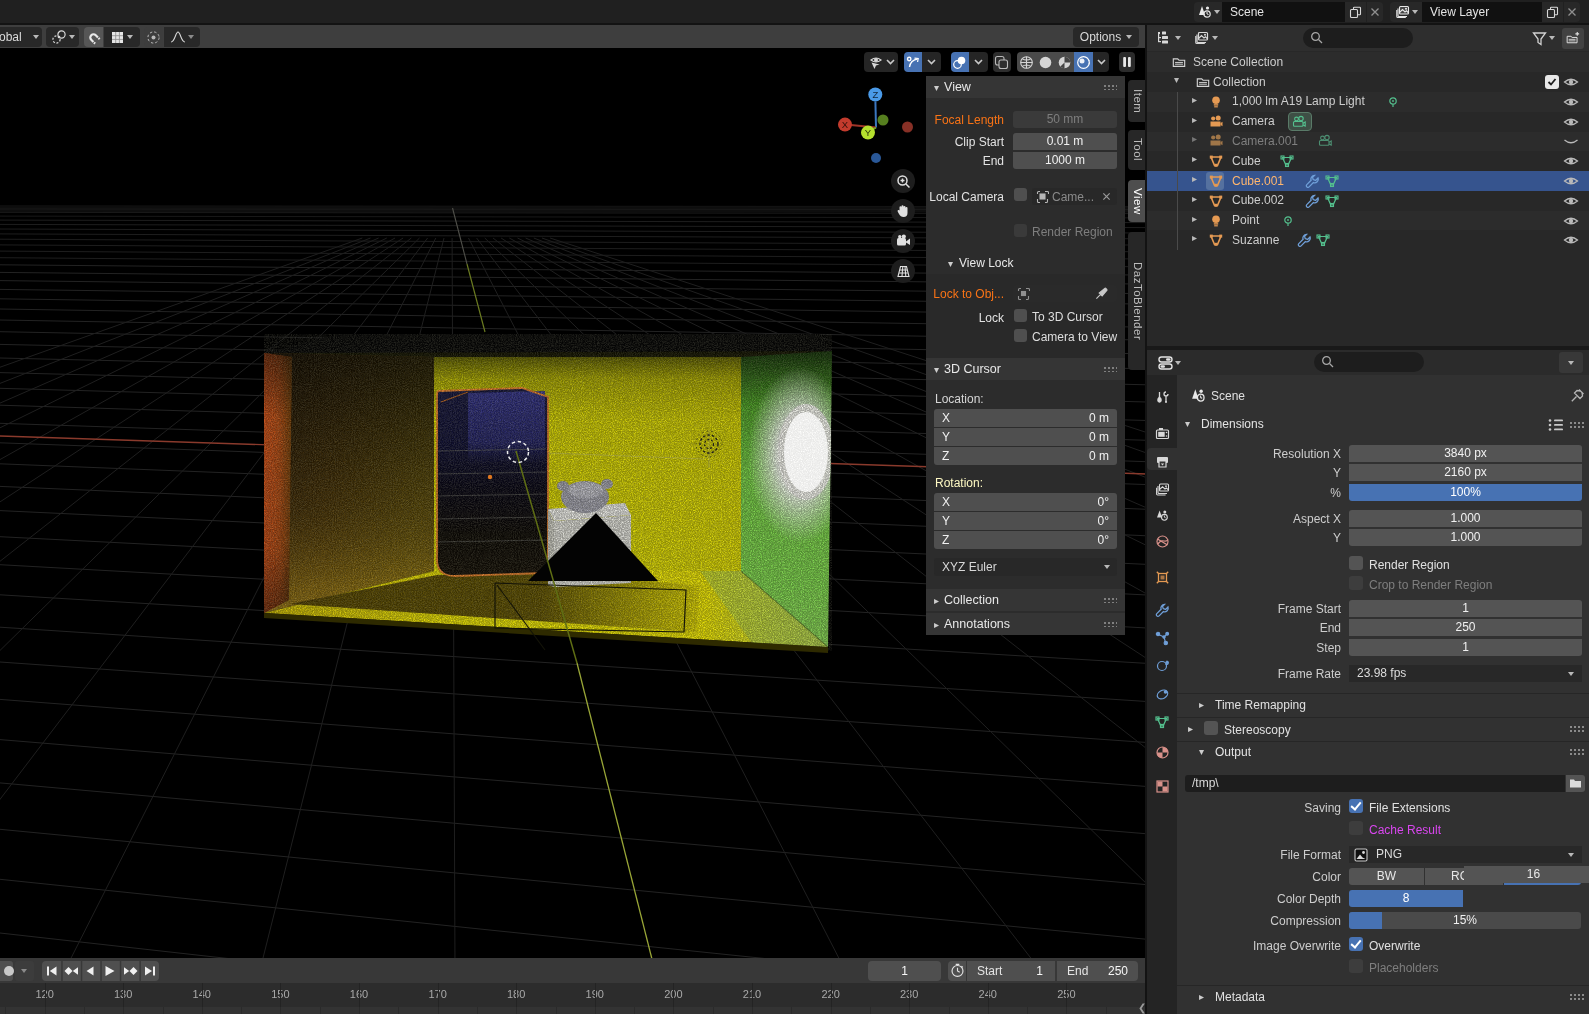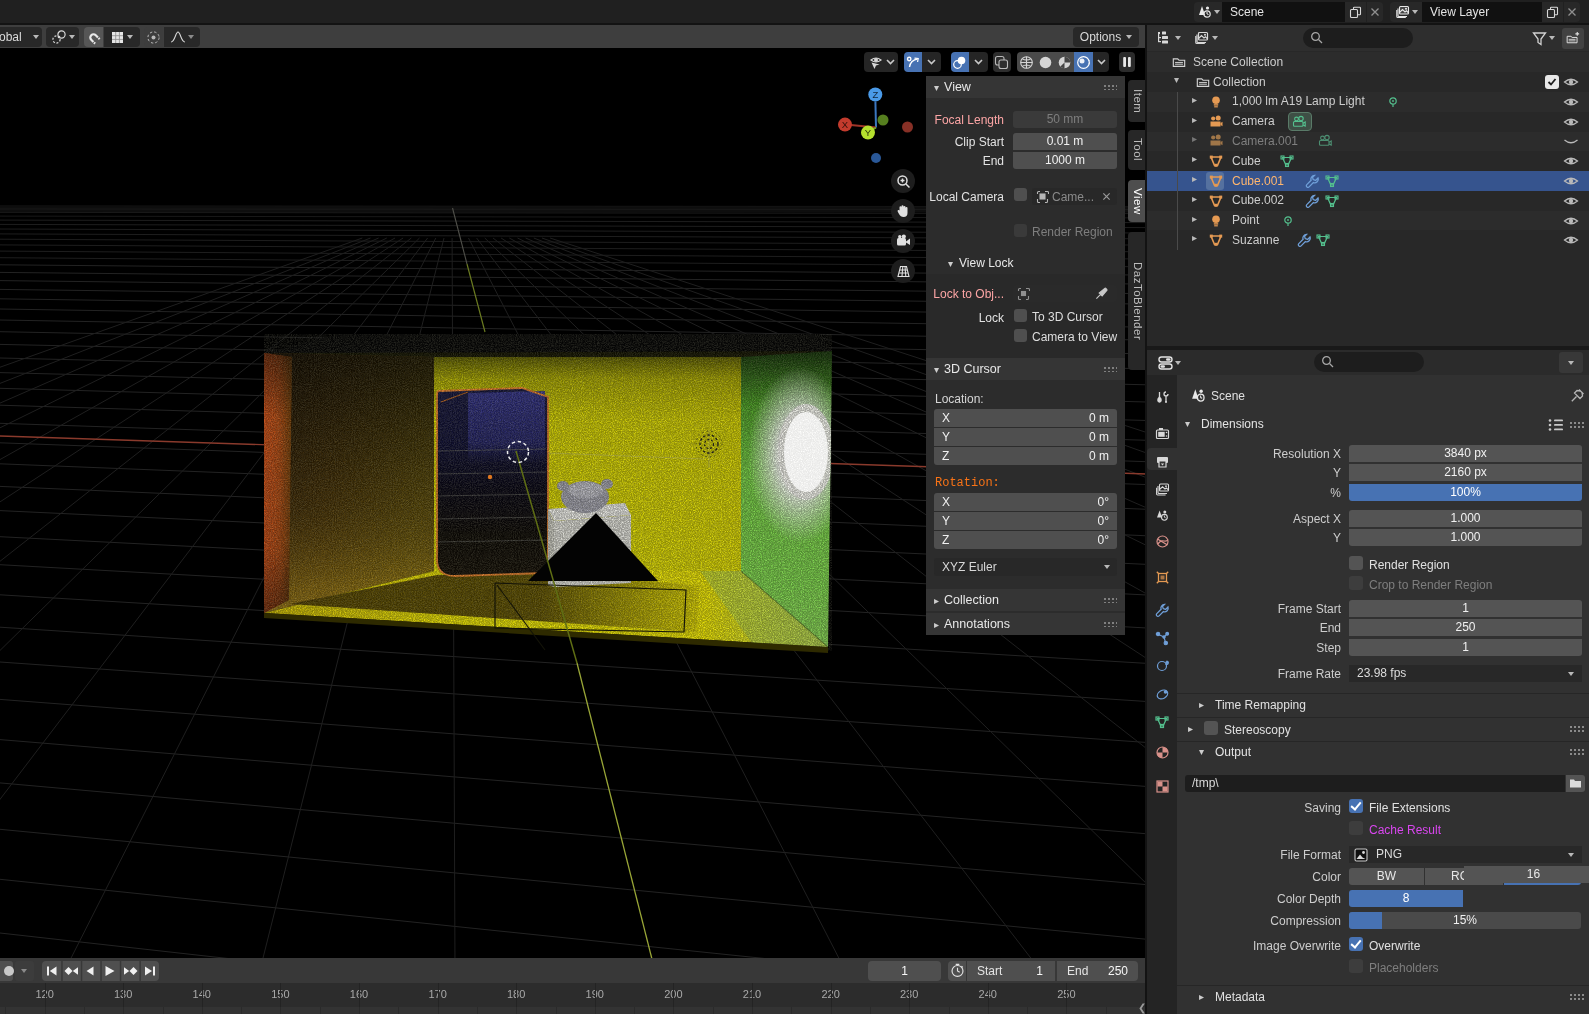--- a/index.html
+++ b/index.html
@@ -13,21 +13,21 @@
 #outliner { position:absolute; left:1147px; top:25px; width:388px; height:321px; background:#282828; }
 #props { position:absolute; left:1147px; top:346px; width:442px; height:668px; background:#313131; }
 .pill { position:absolute; background:#282828; border-radius:4px; display:flex; align-items:center; justify-content:center; color:#dcdcdc; }
 .carat { width:0; height:0; border-left:3.5px solid transparent; border-right:3.5px solid transparent; border-top:4px solid #b9b9b9; display:inline-block; }
 #npanel .phead { position:absolute; left:0; width:199px; height:22px; background:#353535; color:#e8e8e8; display:flex; align-items:center; padding-left:8px; }
 #npanel .phead b { font-weight:normal; font-size:12.5px; }
 #npanel .tri { color:#cdcdcd; font-size:10px; margin-right:5px; }
 #npanel .dots { position:absolute; right:8px; top:8px; width:14px; height:6px;
   background-image:radial-gradient(circle, #808080 1px, transparent 1.2px); background-size:4px 4px; }
 #npanel .nlabel { position:absolute; left:0; width:78px; text-align:right; color:#e2e2e2; }
-#npanel .nlabel.dis { color:#fca5a5; }
+#npanel .nlabel.dis { color:#f97316; }
 #npanel .nfield { position:absolute; left:87px; width:104px; height:17px; background:#4f4f4f; border-radius:3px; text-align:center; color:#f1f1f1; line-height:17px; }
 #npanel .nfield.dis { background:#3a3a3a; color:#7e7e7e; }
 #npanel .cbox { position:absolute; width:13px; height:13px; background:#4f4f4f; border-radius:3px; }
 #npanel .cbox.dis { background:#3a3a3a; }
 #npanel .dis2 { color:#7e7e7e; }
 #npanel .sub { position:absolute; left:0; width:199px; background:#292929; }
 #npanel .wfield { position:absolute; left:8px; width:183px; height:18px; background:#4f4f4f; color:#f1f1f1; display:flex; align-items:center; justify-content:space-between; padding:0 8px; margin:0; }
 #npanel .wfield .val { }
 .ntab { position:absolute; left:1128px; width:19px; font-size:11.5px; background:#272727; border-radius:4px 0 0 4px; writing-mode:vertical-rl; text-align:center; display:flex; align-items:center; justify-content:center; letter-spacing:0.5px; }
 #pcontent .plabel { position:absolute; left:0; width:164px; text-align:right; color:#cdcdcd; }
@@ -441,21 +441,21 @@
         <span class="val">0 m</span>
       </div>
   <div class="wfield" style="top:352px;">
         <span>Y</span>
         <span class="val">0 m</span>
       </div>
   <div class="wfield" style="top:371px; border-radius:0 0 3px 3px;">
         <span>Z</span>
         <span class="val">0 m</span>
       </div>
-  <div class="abs" style="left:9px; top:400px; color:#f97316;font-family:Liberation Mono, monospace;">Rotation:</div>
+  <div class="abs" style="left:9px; top:400px; color:#fef9c3;">Rotation:</div>
   <div class="wfield" style="top:417px; border-radius:3px 3px 0 0;">
         <span>X</span>
         <span class="val">0°</span>
       </div>
   <div class="wfield" style="top:436px;">
         <span>Y</span>
         <span class="val">0°</span>
       </div>
   <div class="wfield" style="top:455px; border-radius:0 0 3px 3px;">
         <span>Z</span>

